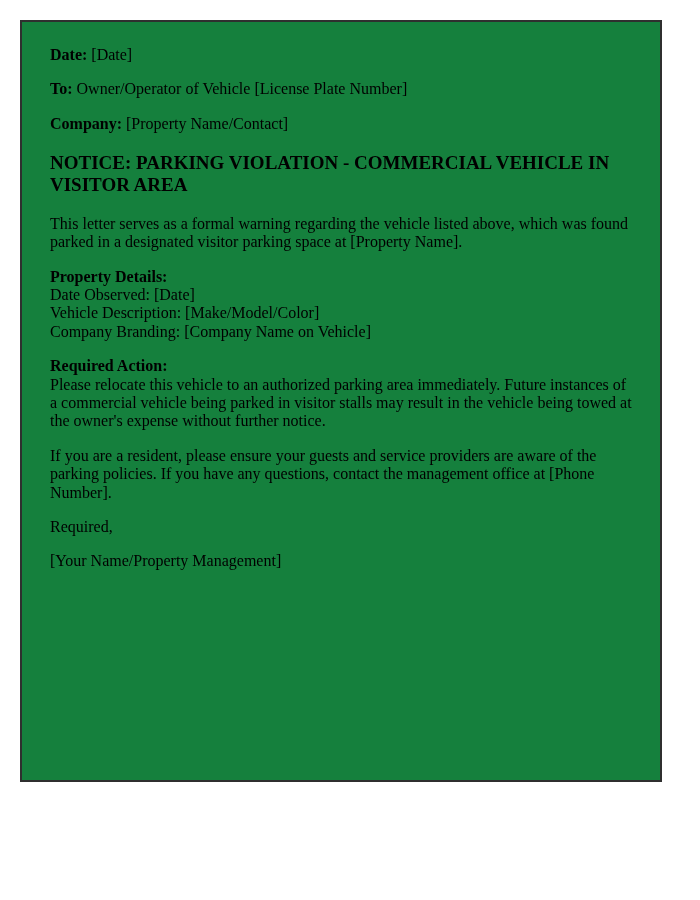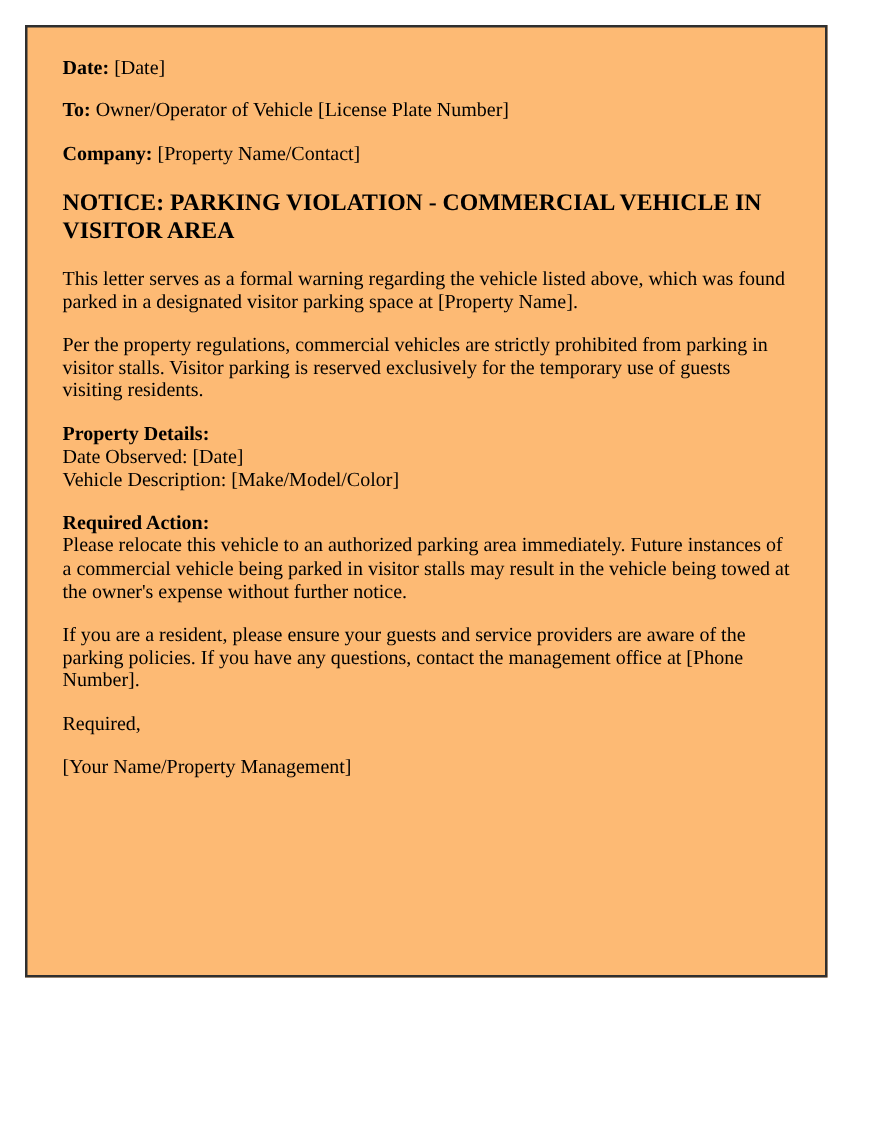--- a/index.html
+++ b/index.html
@@ -17,21 +17,21 @@
     color: #000000;
   }
   .letter {
     position: absolute;
     left: 20px;
     top: 20px;
     box-sizing: border-box;
     width: 642px;
     height: 762px;
     border: 2px solid #2f2f2f;
-    background: #fdba74;
+    background: #15803d;
     padding: 8px 28px 0 28px;
     font-size: 16px;
     line-height: 1.15;
   }
   .para {
     margin: 16px 0;
   }
   .letter h3 {
     font-size: 19px;
     font-weight: bold;
@@ -58,26 +58,26 @@
 
     <div class="para">
       <strong>Company:</strong>
       <span>[Property Name/Contact]</span>
     </div>
 
     <h3>NOTICE: PARKING VIOLATION - COMMERCIAL VEHICLE IN VISITOR AREA</h3>
 
     <div class="para">This letter serves as a formal warning regarding the vehicle listed above, which was found parked in a designated visitor parking space at [Property Name].</div>
 
-    <div class="para">Per the property regulations, commercial vehicles are strictly prohibited from parking in visitor stalls. Visitor parking is reserved exclusively for the temporary use of guests visiting residents.</div>
 
     <div class="para">
       <strong>Property Details:</strong>
       <div>Date Observed: [Date]</div>
       <div>Vehicle Description: [Make/Model/Color]</div>
+      <div>Company Branding: [Company Name on Vehicle]</div>
     </div>
 
     <div class="para">
       <strong>Required Action:</strong>
       <div>Please relocate this vehicle to an authorized parking area immediately. Future instances of a commercial vehicle being parked in visitor stalls may result in the vehicle being towed at the owner's expense without further notice.</div>
     </div>
 
     <div class="para">If you are a resident, please ensure your guests and service providers are aware of the parking policies. If you have any questions, contact the management office at [Phone Number].</div>
 
     <div class="para">Required,</div>

